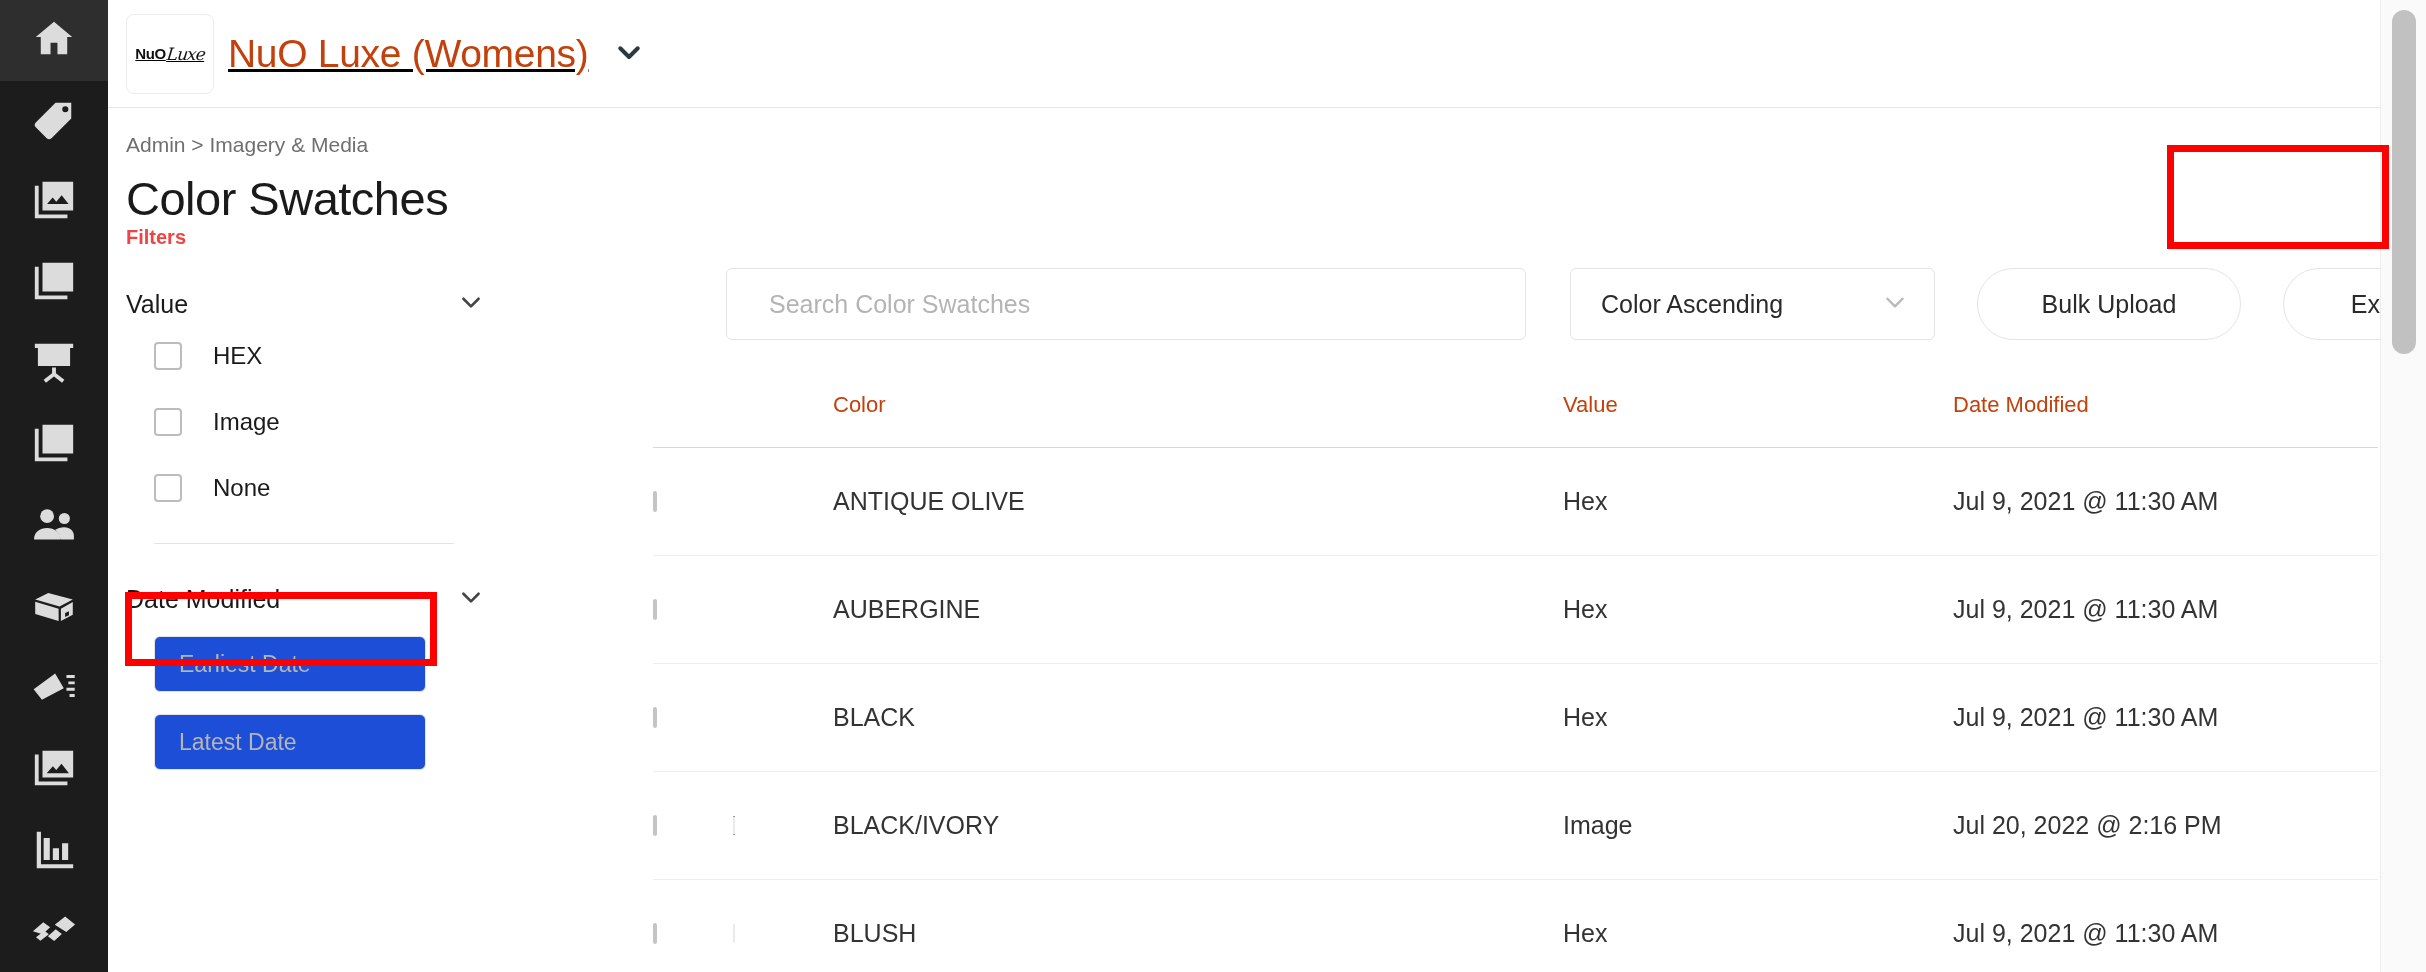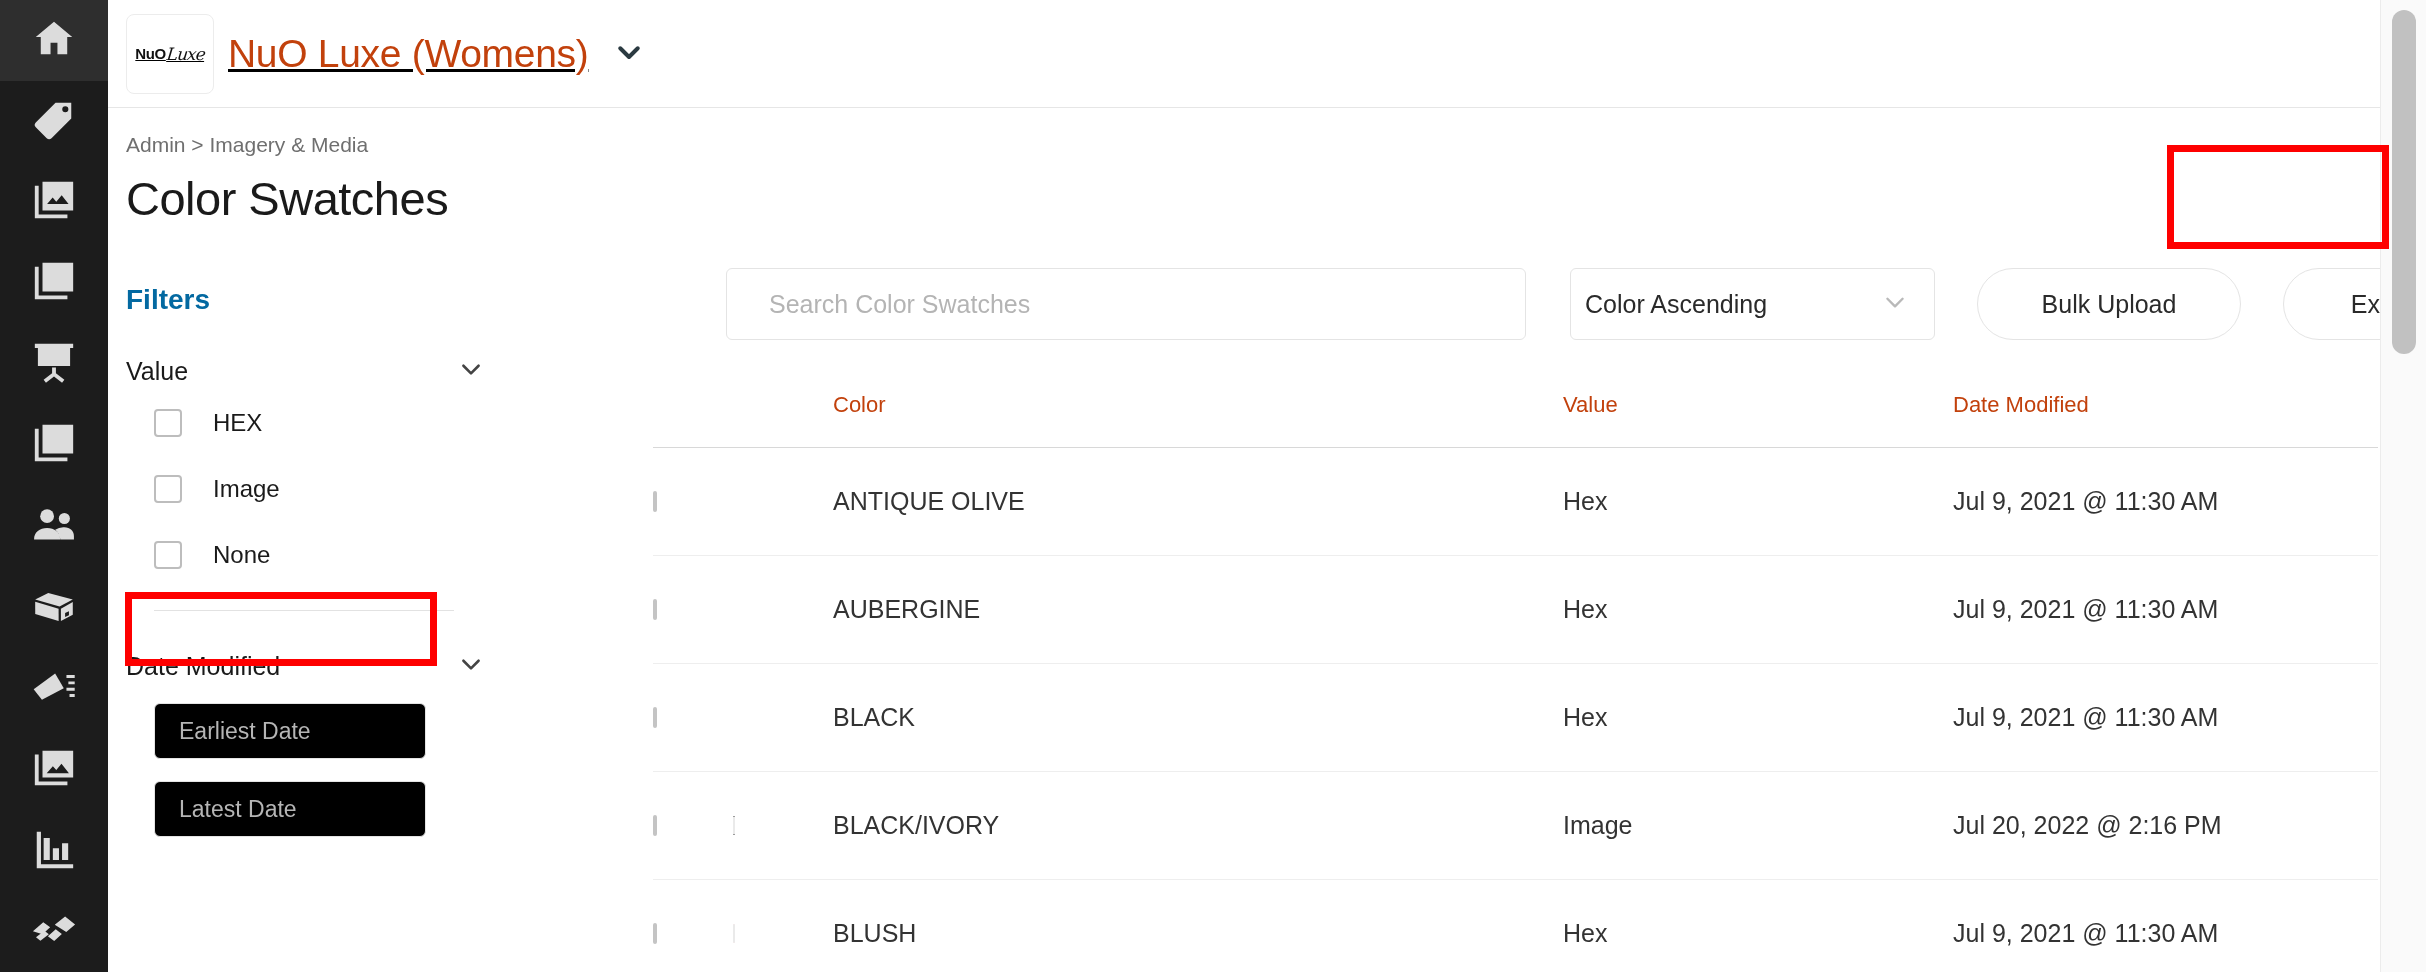--- a/index.html
+++ b/index.html
@@ -58,21 +58,21 @@
   .breadcrumb {
     position: absolute; left: 18px; top: 25px;
     font-size: 21px; color: #6f6f6f;
   }
 
   
   .filter-col {
     position: absolute; left: 18px; top: 63px; width: 440px;
   }
   .page-title { font-size: 47px; color: #1a1a1a; font-weight: 400; letter-spacing: -0.5px; }
-  .filters-heading { font-size: 28px; font-weight: 700; color: #0369a1; margin-top: 58px; }
+  .filters-heading { font-size: 20px; font-weight: 700; color: #ef4444; }
 
   .filter-group-head {
     display: flex; align-items: center; justify-content: space-between;
     width: 358px; margin-top: 40px; cursor: pointer;
   }
   .filter-group-head .fg-label { font-size: 25px; color: #1a1a1a; }
   .filter-group-head svg { width: 26px; height: 26px; stroke: #444; }
 
   .check-row {
     display: flex; align-items: center; height: 58px;
@@ -83,37 +83,37 @@
     background: #fff; flex: 0 0 28px;
   }
   .check-row .c-label { font-size: 24px; color: #1a1a1a; margin-left: 31px; }
 
   .filter-divider { width: 300px; height: 1px; background: #e2e2e2; margin: 26px 0 0 28px; }
 
   .date-input {
     width: 272px; height: 56px; border: 1px solid #e4e4e4; border-radius: 6px;
     margin-left: 28px; margin-top: 22px;
     display: flex; align-items: center; padding-left: 24px;
-    font-size: 23px; color: #b5b5b5; background: #000000;
+    font-size: 23px; color: #b5b5b5; background: #1d4ed8;
   }
 
   
   .toolbar {
     position: absolute; left: 618px; top: 160px;
     display: flex; align-items: center; gap: 0;
   }
   .search-box {
     width: 800px; height: 72px; border: 1px solid #e4e4e4; border-radius: 6px;
     display: flex; align-items: center; padding-left: 42px;
     font-size: 25px; color: #b4b4b4; background: #fff;
   }
   .sort-box {
     width: 365px; height: 72px; border: 1px solid #e4e4e4; border-radius: 6px;
     margin-left: 44px; display: flex; align-items: center;
-    justify-content: space-between; padding: 0 26px 0 14px; background: #fff;
+    justify-content: space-between; padding: 0 26px 0 30px; background: #fff;
     cursor: pointer;
   }
   .sort-box .sort-label { font-size: 25px; color: #2a2a2a; }
   .sort-box svg { width: 26px; height: 26px; stroke: #b9b9b9; }
 
   .pill-btn {
     height: 72px; border: 1px solid #e4e4e4; border-radius: 36px;
     display: flex; align-items: center; justify-content: center;
     font-size: 25px; color: #2a2a2a; background: #fff; cursor: pointer;
   }

